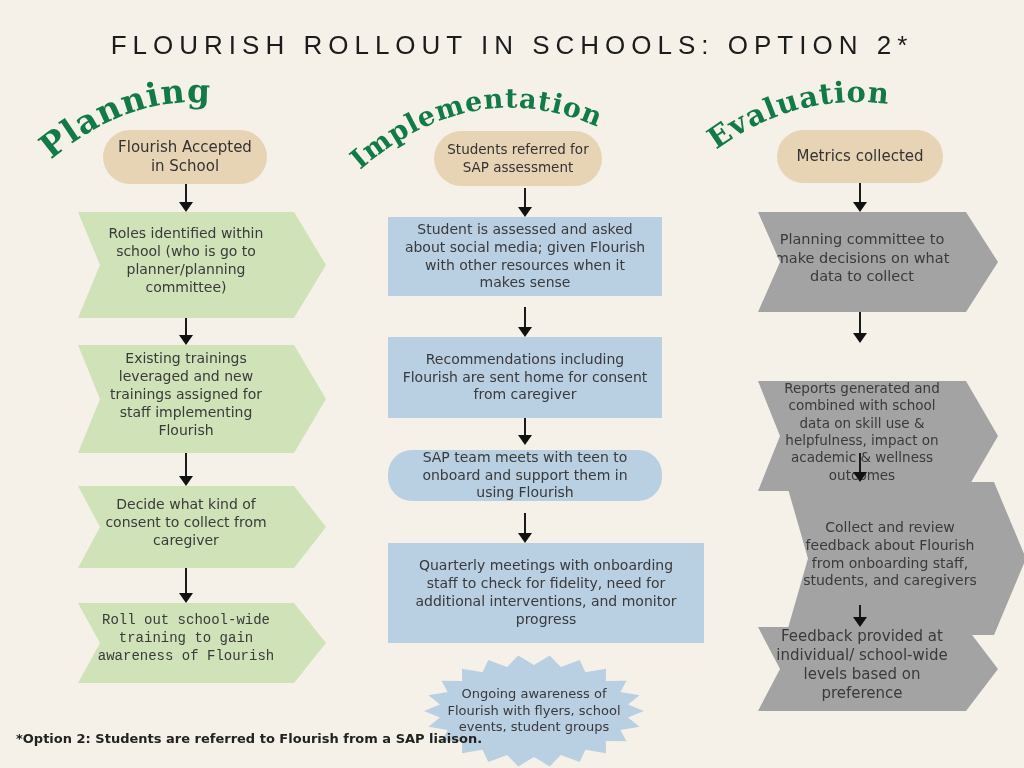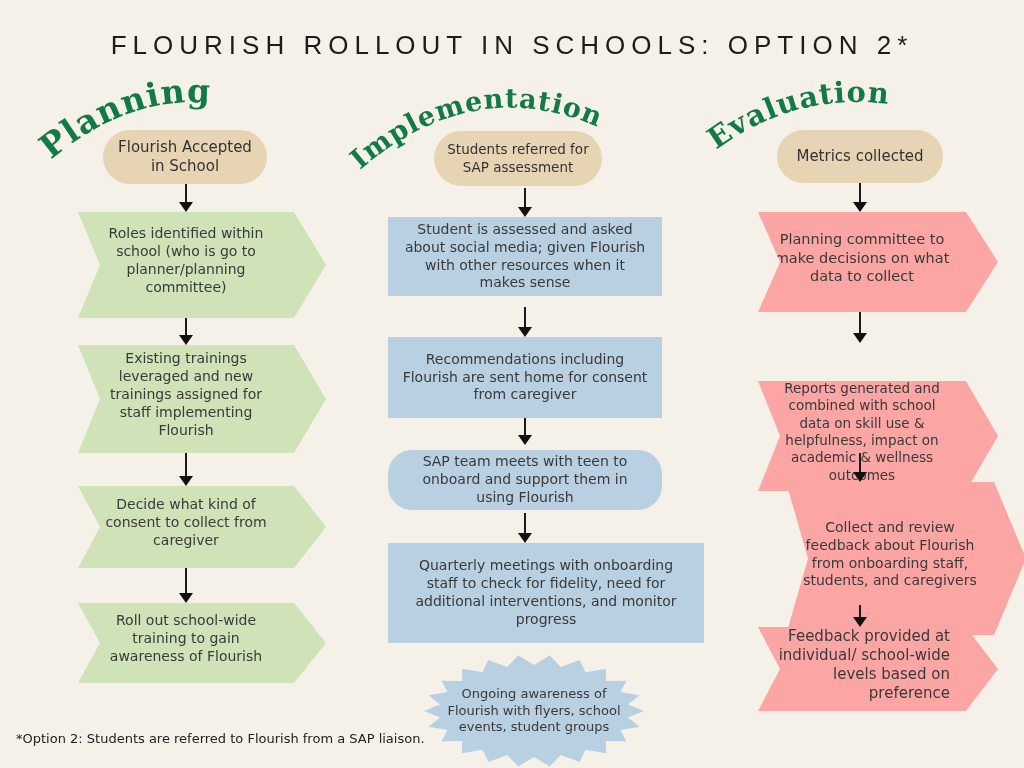--- a/index.html
+++ b/index.html
@@ -30,40 +30,40 @@
     position:absolute; display:flex; align-items:center; justify-content:center;
     text-align:center; color:#3a3a3a; font-size:14px; line-height:1.28;
     padding:2px 48px 10px 16px;
   }
   .banner {
     clip-path: polygon(0 0, calc(100% - 32px) 0, 100% 50%, calc(100% - 32px) 100%, 0 100%, 22px 50%);
   }
   .rect { padding:2px 14px; }
   .green  { background:#cfe2b8; }
   .blue   { background:#b9cfe2; }
-  .purple { background:#fca5a5; }
+  .purple { background:#a3a3a3; }
   .arrow { position:absolute; width:14px; }
   .arrow::before {
     content:""; position:absolute; left:50%; transform:translateX(-50%);
     top:0; bottom:8px; width:2px; background:#1a1a1a;
   }
   .arrow::after {
     content:""; position:absolute; bottom:0; left:50%; transform:translateX(-50%);
     border-left:7px solid transparent; border-right:7px solid transparent;
     border-top:10px solid #111;
   }
   .starburst { position:absolute; }
   .starburst svg { position:absolute; inset:0; }
   .starburst .note-text {
     position:absolute; inset:0; display:flex; align-items:center; justify-content:center;
     text-align:center; color:#3a3a3a; font-size:13px; line-height:1.3;
     padding:0 24px; z-index:1;
   }
   .footnote {
-    position:absolute; left:16px; top:731px; font-size:13px; color:#222;
+    position:absolute; left:16px; top:731px; font-size:13px; color:#222;font-weight:bold;
   }
 </style>
 </head>
 <body>
 
 <div class="canvas">
 
   <div class="title">FLOURISH ROLLOUT IN SCHOOLS: OPTION 2*</div>
 
   <svg class="stage-svg" style="left:45px; top:72px;" width="235" height="100" aria-hidden="true">
@@ -78,39 +78,39 @@
   <div class="arrow" style="left:179px; top:184px; height:28px;"></div>
   <div class="box banner green" style="left:78px; top:212px; width:248px; height:106px;">Roles identified within school (who is go to planner/planning committee)</div>
 
   <div class="arrow" style="left:179px; top:318px; height:27px;"></div>
   <div class="box banner green" style="left:78px; top:345px; width:248px; height:108px;">Existing trainings leveraged and new trainings assigned for staff implementing Flourish</div>
 
   <div class="arrow" style="left:179px; top:453px; height:33px;"></div>
   <div class="box banner green" style="left:78px; top:486px; width:248px; height:82px;">Decide what kind of consent to collect from caregiver</div>
 
   <div class="arrow" style="left:179px; top:568px; height:35px;"></div>
-  <div class="box banner green" style="left:78px; top:603px; width:248px; height:80px;">Roll out school-wide training to gain awareness of Flourish</div>
+  <div class="box banner green" style="left:78px; top:603px; width:248px; height:80px;font-family:Liberation Mono, monospace;">Roll out school-wide training to gain awareness of Flourish</div>
 
   <svg class="stage-svg" style="left:356px; top:78px;" width="250" height="100" aria-hidden="true">
     <defs>
         <path id="arc-implementation" d="M 4,92 Q 118,-6 244,50" fill="none"></path>
       </defs>
     <text font-size="27"><textPath href="#arc-implementation">Implementation</textPath></text>
   </svg>
 
   <div class="pill" style="left:434px; top:131px; width:168px; height:55px; font-size:13.5px;">Students referred for SAP assessment</div>
 
   <div class="arrow" style="left:518px; top:188px; height:29px;"></div>
   <div class="box rect blue" style="left:388px; top:217px; width:274px; height:79px;">Student is assessed and asked about social media; given Flourish with other resources when it makes sense</div>
 
   <div class="arrow" style="left:518px; top:307px; height:30px;"></div>
   <div class="box rect blue" style="left:388px; top:337px; width:274px; height:81px;">Recommendations including Flourish are sent home for consent from caregiver</div>
 
   <div class="arrow" style="left:518px; top:418px; height:27px;"></div>
-  <div class="box rect blue" style="left:388px; top:450px; width:274px; height:60px;border-radius:24px;">SAP team meets with teen to onboard and support them in using Flourish</div>
+  <div class="box rect blue" style="left:388px; top:450px; width:274px; height:51px;border-radius:24px;">SAP team meets with teen to onboard and support them in using Flourish</div>
 
   <div class="arrow" style="left:518px; top:513px; height:30px;"></div>
   <div class="box rect blue" style="left:388px; top:543px; width:316px; height:100px;">Quarterly meetings with onboarding staff to check for fidelity, need for additional interventions, and monitor progress</div>
 
   <div class="starburst" style="left:423px; top:654px; width:222px; height:114px;">
     <svg viewBox="0 0 222 114" width="222" height="114">
       <polygon id="starburst-poly" fill="#b9cfe2" points="221.0,57.0 205.0,63.5 216.5,72.8 197.4,76.1 203.5,87.3 182.8,87.1 183.0,99.3 162.4,95.7 156.7,107.9 137.8,101.1 126.7,112.4 111.0,103.0 95.3,112.4 84.2,101.1 65.3,107.9 59.6,95.7 39.0,99.3 39.2,87.1 18.5,87.3 24.6,76.1 5.5,72.8 17.0,63.5 1.0,57.0 17.0,50.5 5.5,41.2 24.6,37.9 18.5,26.7 39.2,26.9 39.0,14.7 59.6,18.3 65.3,6.1 84.2,12.9 95.3,1.6 111.0,11.0 126.7,1.6 137.8,12.9 156.7,6.1 162.4,18.3 183.0,14.7 182.8,26.9 203.5,26.7 197.4,37.9 216.5,41.2 205.0,50.5"></polygon>
     </svg>
     <div class="note-text">Ongoing awareness of Flourish with flyers, school events, student groups</div>
   </div>
@@ -127,17 +127,17 @@
   <div class="arrow" style="left:853px; top:183px; height:29px;"></div>
   <div class="box banner purple" style="left:758px; top:212px; width:240px; height:100px; font-size:14.5px;">Planning committee to make decisions on what data to collect</div>
 
   <div class="arrow" style="left:853px; top:312px; height:31px;"></div>
   <div class="box banner purple" style="left:758px; top:343px; width:240px; height:110px; font-size:13.5px;margin-top:38px;">Reports generated and combined with school data on skill use &amp; helpfulness, impact on academic &amp; wellness outcomes</div>
 
   <div class="arrow" style="left:853px; top:453px; height:29px;"></div>
   <div class="box banner purple" style="left:786px; top:482px; width:240px; height:153px; font-size:14px;">Collect and review feedback about Flourish from onboarding staff, students, and caregivers</div>
 
   <div class="arrow" style="left:853px; top:605px; height:22px;"></div>
-  <div class="box banner purple" style="left:758px; top:627px; width:240px; height:84px; font-size:15px;text-align:right;">Feedback provided at individual/ school-wide levels based on preference</div>
+  <div class="box banner purple" style="left:758px; top:627px; width:240px; height:84px; font-size:15px;">Feedback provided at individual/ school-wide levels based on preference</div>
 
   <div class="footnote">*Option 2: Students are referred to Flourish from a SAP liaison.</div>
 
 </div>
 
 </body></html>

